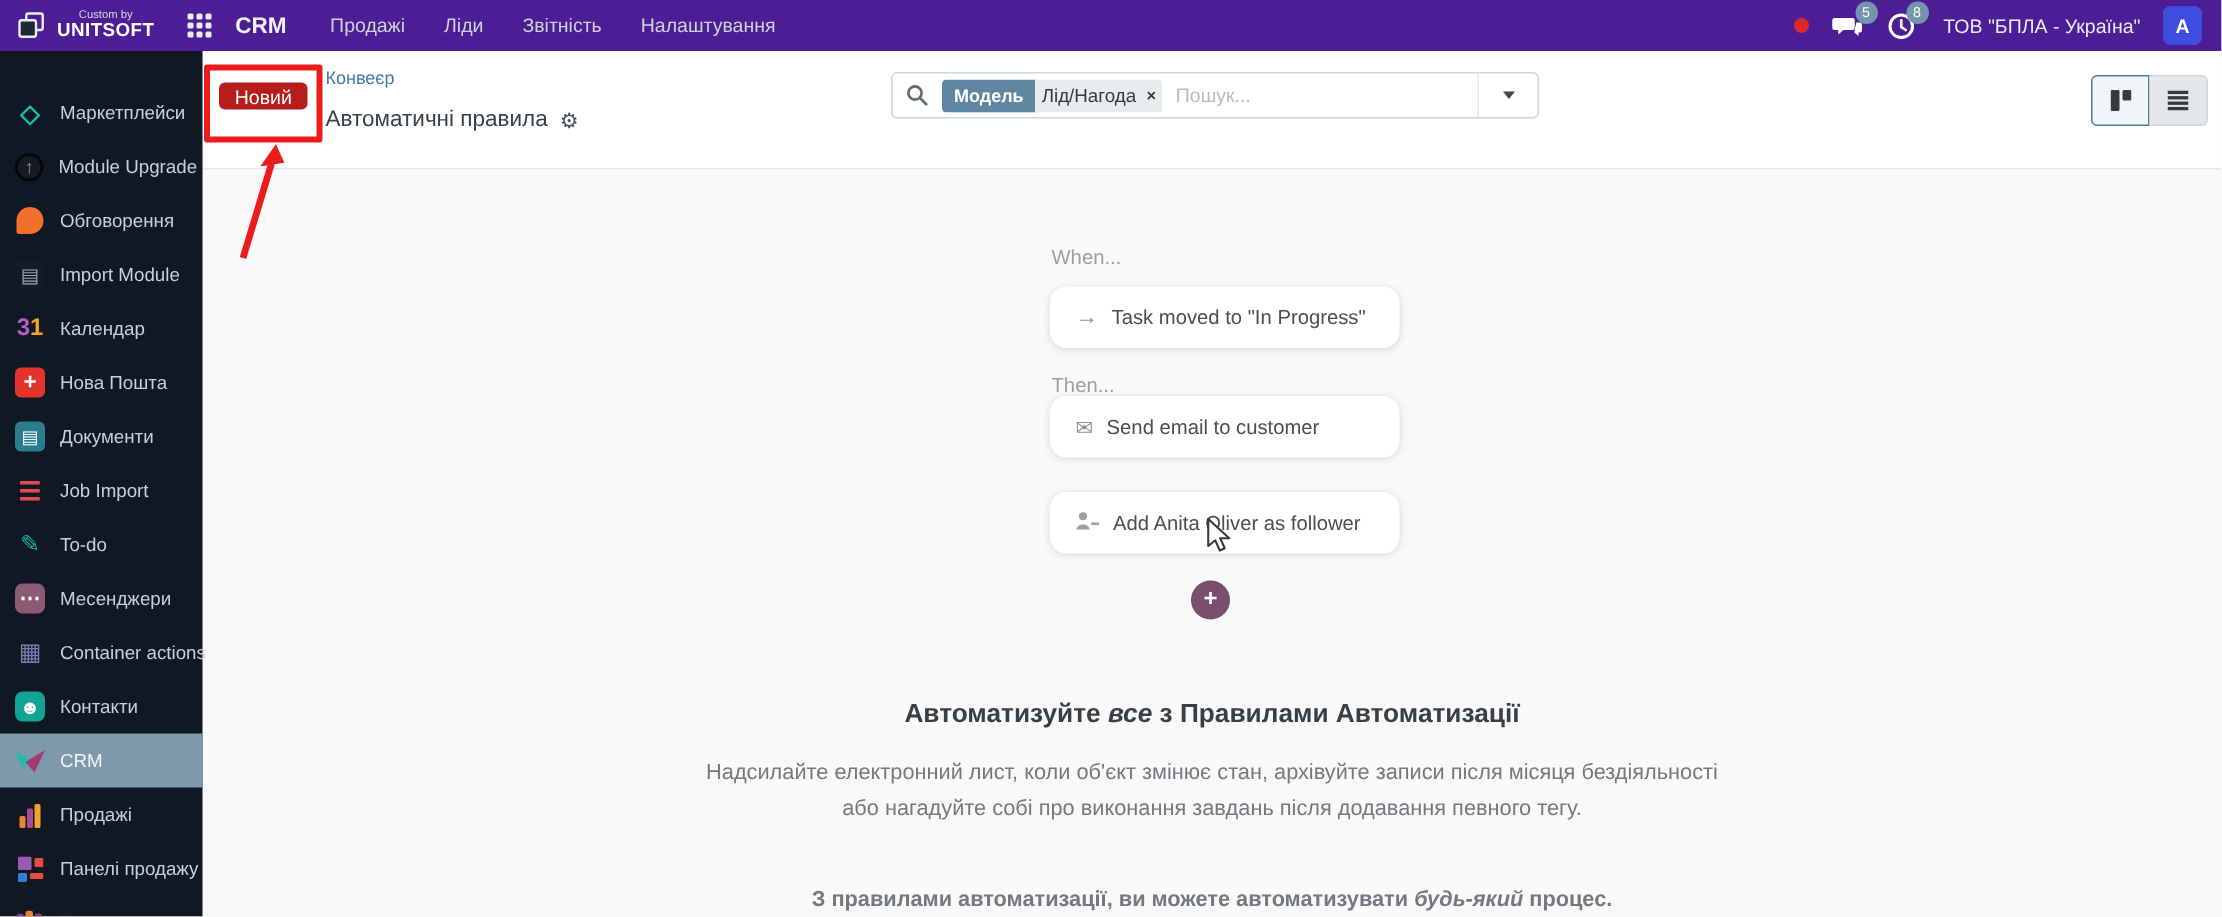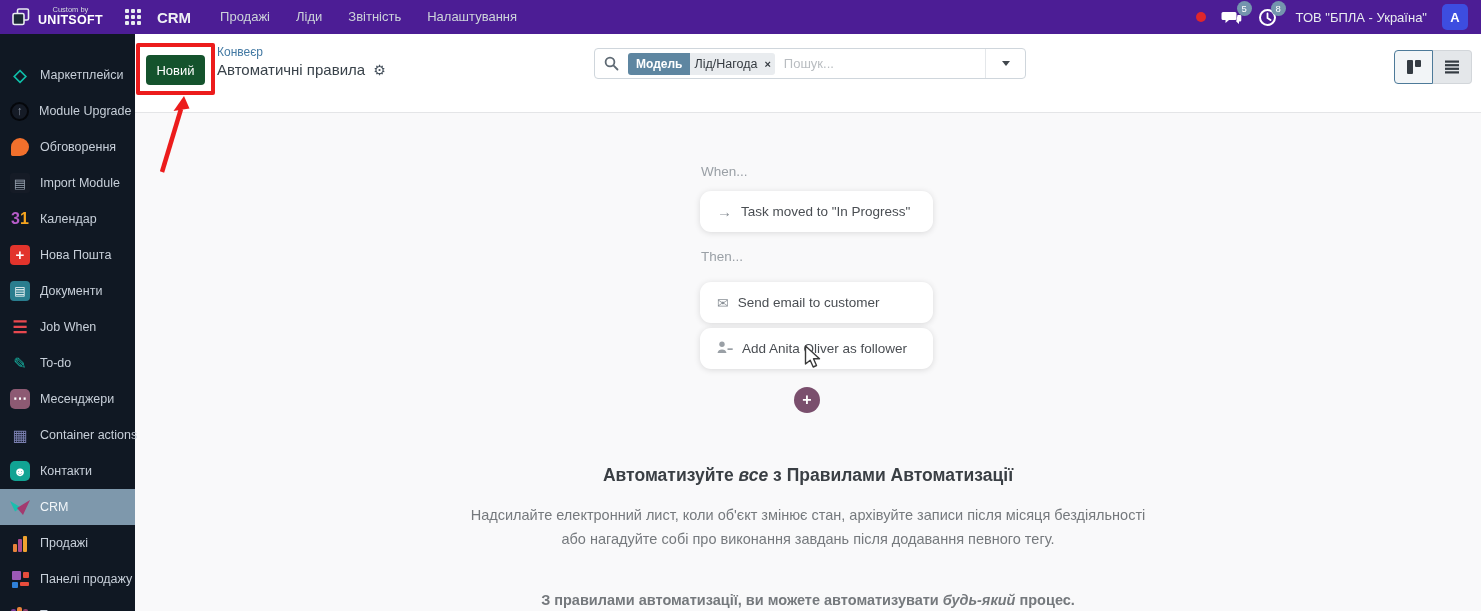--- a/index.html
+++ b/index.html
@@ -62,27 +62,27 @@
   .ic-messengers { width:20px; height:20px; flex-basis:20px; margin:0 2px; background:#8d5a73; border-radius:5px; }
   .ic-messengers::before { content:"⋯"; color:#fff; font-size:14px; font-weight:700; margin-top:-3px; }
   .ic-container::before { content:"▦"; color:#7a7fb0; font-size:16px; }
   .ic-contacts { width:20px; height:20px; flex-basis:20px; margin:0 2px; background:#11a393; border-radius:5px; }
   .ic-contacts::before { content:"☻"; color:#fff; font-size:13px; }
 
   
   .main { position:absolute; left:135px; top:34px; right:0; bottom:0; }
   .control { position:absolute; top:0; left:0; right:0; height:79px; background:#fff; border-bottom:1px solid #e4e5e7; }
   .new-btn {
-    position:absolute; left:11px; top:21px; width:59px; height:30px;
-    background:#14532d; color:#fff; border:none; border-radius:4px;
+    position:absolute; left:11px; top:21px; width:59px; height:18px;
+    background:#b91c1c; color:#fff; border:none; border-radius:4px;
     font-size:13px; font-family:"Liberation Sans",sans-serif; cursor:pointer;
   }
   .breadcrumb { position:absolute; left:82px; top:11px; }
   .bc-link { font-size:12px; color:#4379a3; cursor:pointer; text-decoration:none; display:block; }
-  .bc-row { display:flex; align-items:flex-end; gap:8px; margin-top:2px; }
+  .bc-row { display:flex; align-items:flex-end; gap:8px; margin-top:12px; }
   .bc-current { font-size:15px; color:#39424a; }
   .gear-ico { color:#46515c; font-size:14px; cursor:pointer; }
   .gear-ico::before { content:"⚙"; }
 
   .search {
     position:absolute; left:459px; top:14px; width:432px; height:31px;
     background:#fff; border:1px solid #cfd6dc; border-radius:4px;
     display:flex; align-items:center; padding:0 0 0 9px;
   }
   .facet { display:flex; align-items:center; margin-left:9px; border-radius:3px; overflow:hidden; }
@@ -102,21 +102,21 @@
   
   .flow-label { position:absolute; font-size:13.5px; color:#9aa0a6; }
   .lbl-when { left:701px; top:164px; }
   .lbl-then { left:701px; top:249px; }
   .demo-card {
     position:absolute; left:700px; width:233px; height:41px;
     background:#fff; border-radius:11px; box-shadow:0 1px 6px rgba(0,0,0,.13);
     display:flex; align-items:center; gap:9px; padding-left:17px;
     font-size:13.5px; color:#4a4e53;
   }
-  .card-1 { top:191px; } .card-2 { top:282px; } .card-3 { top:328px; }
+  .card-1 { top:191px; } .card-2 { top:264px; } .card-3 { top:328px; }
   .gi { color:#8a9097; font-size:14px; line-height:1; }
   .gi-arrow::before { content:"→"; font-size:15px; }
   .gi-envelope::before { content:"✉"; font-size:14px; }
   .plus-btn {
     position:absolute; left:794px; top:387px; width:26px; height:26px; border-radius:50%;
     background:#7a4f6d; color:#fff; font-size:16px; font-weight:700;
     display:flex; align-items:center; justify-content:center;
   }
   .cursor-svg { position:absolute; left:804px; top:345px; z-index:20; }
 
@@ -209,21 +209,21 @@
   <div class="side-item">
     <span class="si ic-novaposhta"></span>
     <span>Нова Пошта</span>
   </div>
   <div class="side-item">
     <span class="si ic-documents"></span>
     <span>Документи</span>
   </div>
   <div class="side-item">
     <span class="si ic-jobqueue"></span>
-    <span>Job When</span>
+    <span>Job Import</span>
   </div>
   <div class="side-item">
     <span class="si ic-todo"></span>
     <span>To-do</span>
   </div>
   <div class="side-item">
     <span class="si ic-messengers"></span>
     <span>Месенджери</span>
   </div>
   <div class="side-item">

